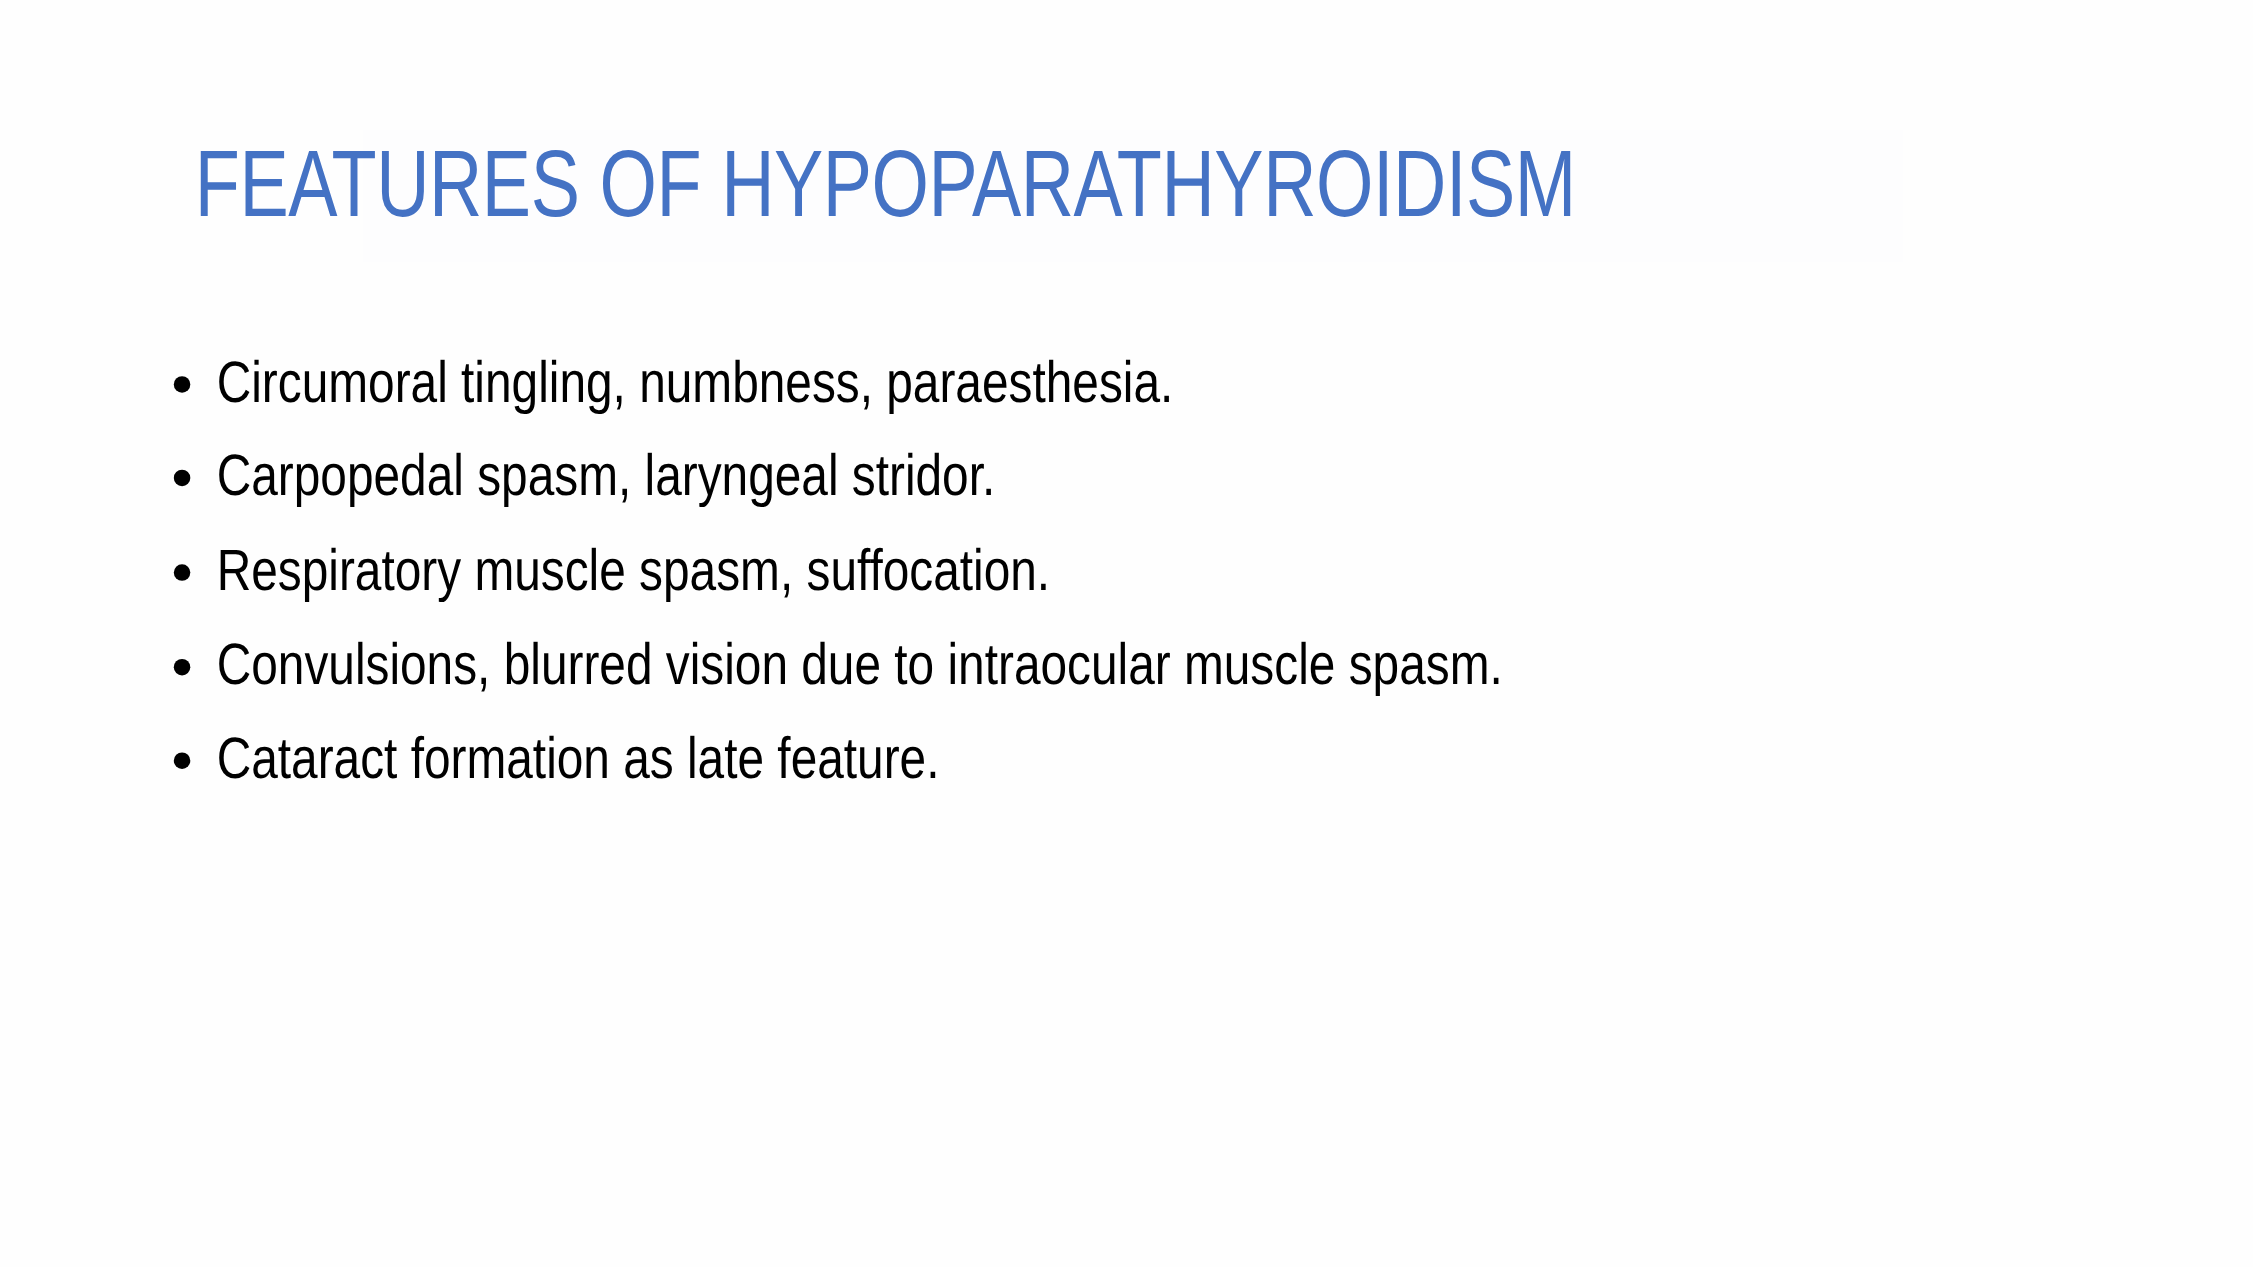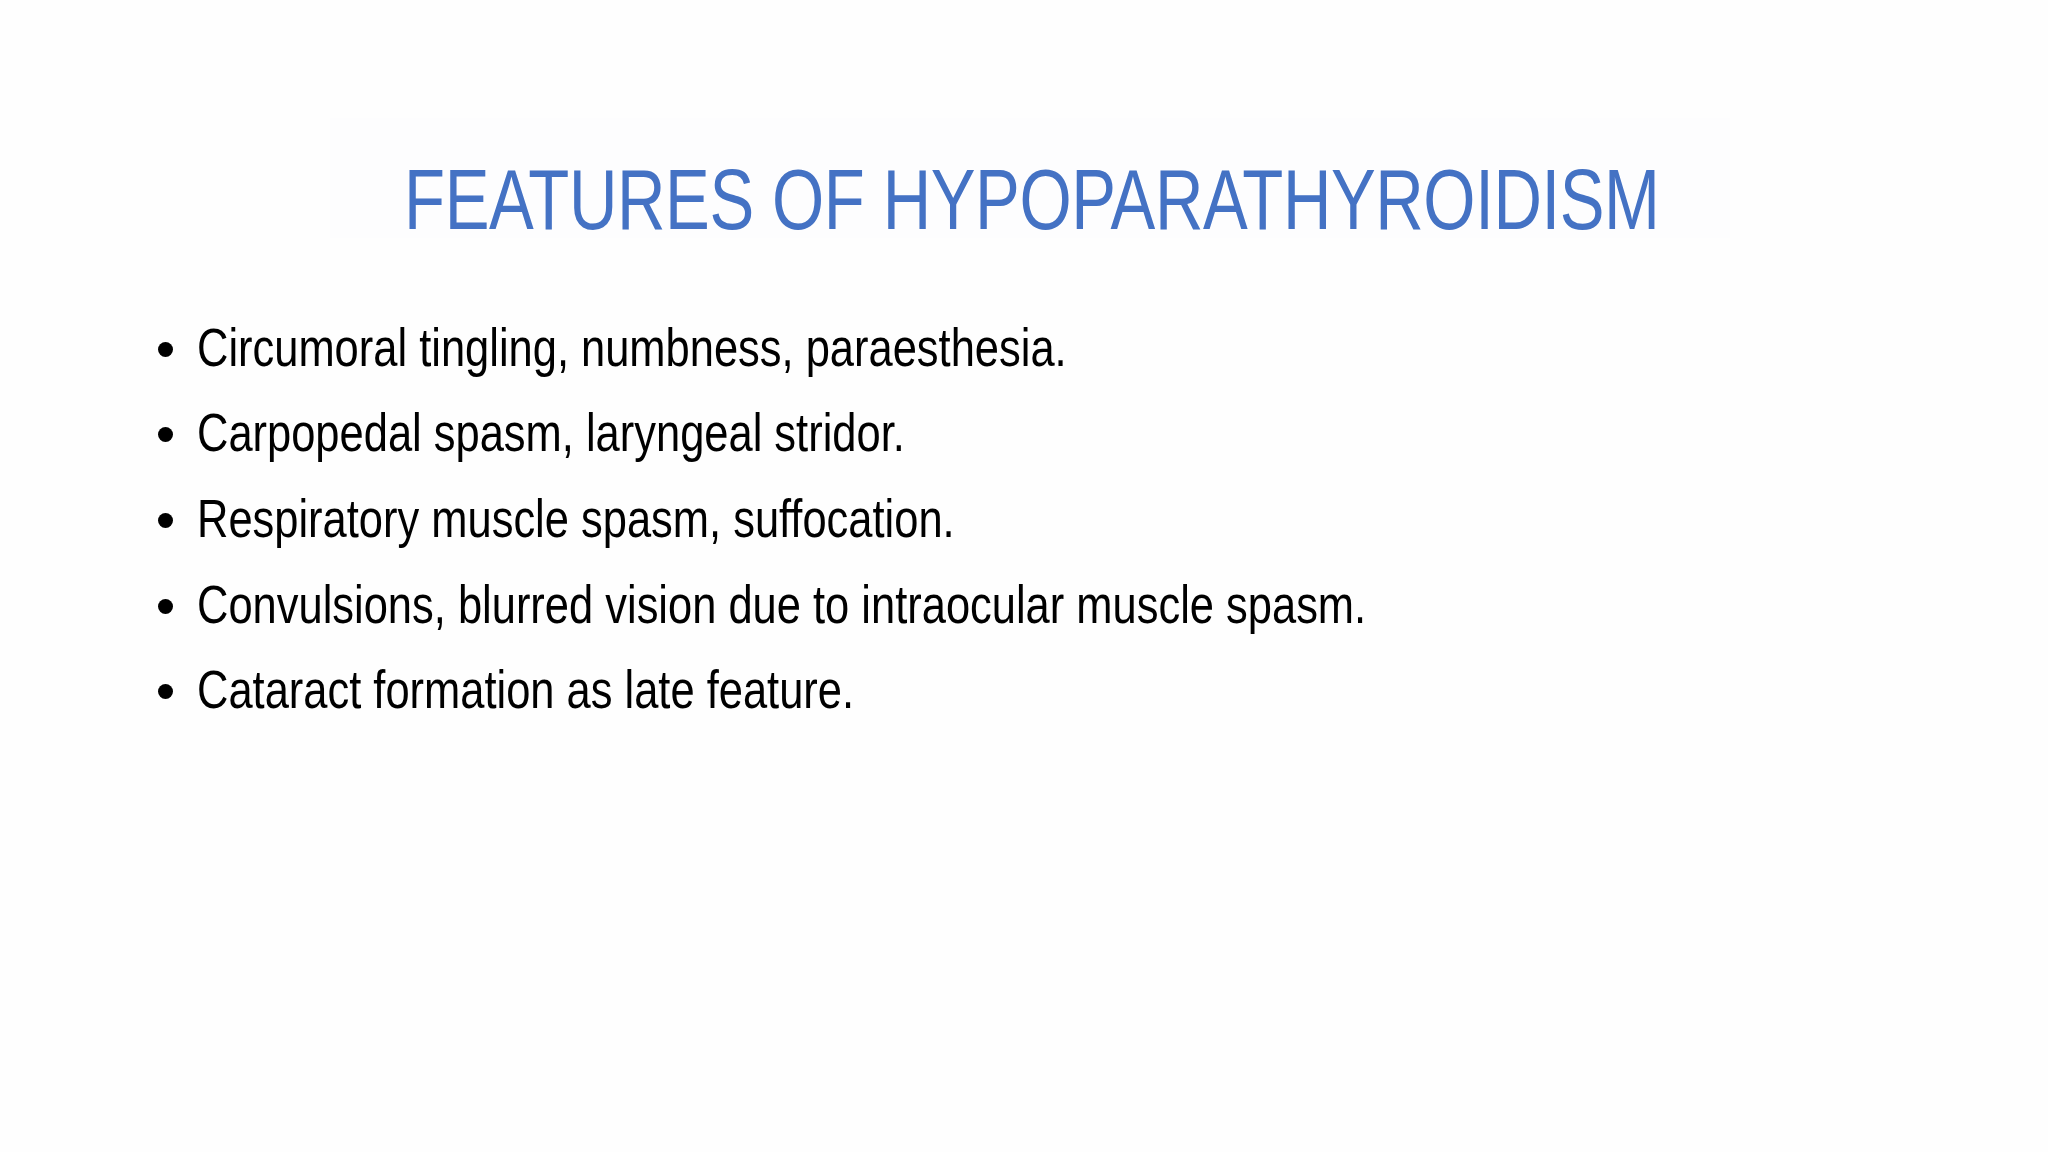--- a/index.html
+++ b/index.html
@@ -1,20 +1,20 @@
 <!DOCTYPE html>
 <html><head>
 <meta charset="utf-8">
 <style>
   html, body { margin:0; padding:0; }
   body { width:2048px; height:1152px; background:#fefefe; overflow:hidden; position:relative;
          font-family:"Liberation Sans", sans-serif; }
   .slide { position:absolute; left:0; top:0; width:2048px; height:1152px; background:#fefefe; }
   .title-box { position:absolute; left:330px; top:118px; width:1400px; height:120px; background:#fdfdfe; }
-  .title { position:absolute; left:0; top:112px; width:1837px; text-align:right;margin-top:32px; }
+  .title { position:absolute; left:0; top:112px; width:1837px; text-align:left; }
   .title span { display:inline-block; font-size:86px; line-height:110px; color:#4472c4;
                 transform:scaleX(0.78); transform-origin:center; white-space:nowrap; letter-spacing:-0.5px; }
   .bullets { position:absolute; left:0; top:0; }
   .item { position:absolute; left:0; height:86px; white-space:nowrap; }
   .bullet { position:absolute; left:158px; top:0; width:15px; height:15px; border-radius:50%; background:#000; }
   .text { position:absolute; left:197px; top:0; font-size:53px; line-height:60px; color:#000;
           transform:scaleX(0.82); transform-origin:left center; }
 </style>
 </head>
 <body>

